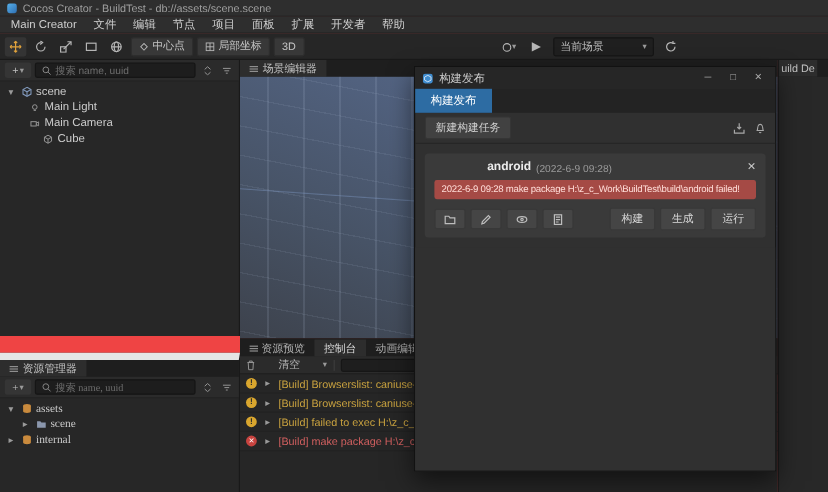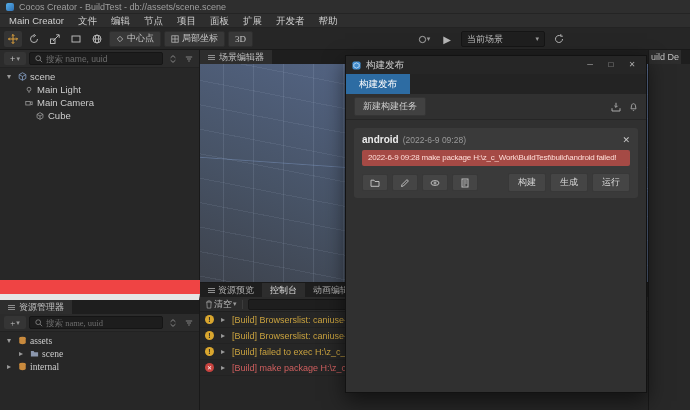--- a/index.html
+++ b/index.html
@@ -13,21 +13,21 @@
   .app-logo { width:8px; height:8px; border-radius:2px; background:linear-gradient(135deg,#56b0ea,#2f6fb3); flex:none; }
   .title-text { font-size:9px; color:#9f9f9f; white-space:nowrap; }
 
   
   .menubar { position:absolute; left:0; top:14px; width:690px; height:14px; background:#2e2e2e;
     display:flex; align-items:center; padding:0 2px; border-bottom:1px solid #232323; }
   .menu-item { padding:0 7px; height:14px; line-height:14px; font-size:9.5px; color:#cfcfcf; white-space:nowrap; }
 
   
   .toolbar { position:absolute; left:0; top:28px; width:690px; height:22px; background:#262626;
-    border-bottom:1px solid #191919; display:flex; align-items:center; padding:0 4px; gap:3px;font-family:Liberation Serif, serif; }
+    border-bottom:1px solid #191919; display:flex; align-items:center; padding:0 4px; gap:3px; }
   .tool-btn { width:18px; height:16px; display:flex; align-items:center; justify-content:center;
     border-radius:2px; color:#b5b5b5; flex:none; }
   .tool-btn.active { color:#e0a23c; background:#343434; }
   .pill-btn { height:16px; display:flex; align-items:center; gap:3px; background:#383838;
     border:1px solid #2d2d2d; border-radius:2px; padding:0 6px; font-size:9px; color:#c6c6c6; white-space:nowrap; flex:none; }
   .toolbar-center { position:absolute; left:415px; top:3px; height:16px; display:flex; align-items:center; gap:5px; }
   .scene-select { width:84px; height:16px; background:#1f1f1f; border:1px solid #151515; border-radius:2px;
     display:flex; align-items:center; justify-content:space-between; padding:0 5px; font-size:9px; color:#bdbdbd; }
   .caret { font-size:7px; color:#9a9a9a; }
 
@@ -67,21 +67,21 @@
   .grid-axis { position:absolute; inset:0;
     background:linear-gradient(96deg, transparent 49.7%, rgba(140,170,220,0.5) 50%, transparent 50.4%),
                linear-gradient(4deg, transparent 49.7%, rgba(140,170,220,0.35) 50%, transparent 50.4%); }
 
   
   .console-panel { position:absolute; left:200px; top:282px; width:448px; height:128px; background:#262626; border-top:1px solid #191919; }
   .console-tabs { height:14px; background:#1e1e1e; display:flex; }
   .console-tab { height:14px; padding:0 8px; display:flex; align-items:center; gap:3px; font-size:9px; color:#b0b0b0; white-space:nowrap; }
   .console-tab.active { background:#2d2d2d; color:#dedede; }
   .console-toolbar { height:15px; background:#2b2b2b; border-bottom:1px solid #1f1f1f; display:flex; align-items:center; gap:5px; padding:0 5px; }
-  .clear-btn { display:flex; align-items:center; gap:1px; font-size:9px; color:#b8b8b8; }
+  .clear-btn { display:flex; align-items:center; gap:19px; font-size:9px; color:#b8b8b8; }
   .vsep { width:1px; height:9px; background:#3c3c3c; }
   .console-filter { width:130px; height:11px; background:#1e1e1e; border:1px solid #161616; border-radius:2px;
     color:#bbb; font-size:8.5px; font-family:inherit; outline:none; padding:0 3px; }
   .log-row { height:16px; display:flex; align-items:center; gap:4px; padding:0 5px; border-bottom:1px solid #222;
     white-space:nowrap; overflow:hidden; }
   .log-row.warn { color:#c9a23f; }
   .log-row.error { color:#d05f5f; }
   .log-badge { width:9px; height:9px; border-radius:50%; display:flex; align-items:center; justify-content:center;
     font-size:7px; font-weight:bold; flex:none; }
   .log-badge.warn { background:#d9a62e; color:#2a2a2a; }
@@ -97,21 +97,21 @@
     border:1px solid #121212; box-shadow:0 8px 20px rgba(0,0,0,0.55); z-index:10; display:flex; flex-direction:column; }
   .dlg-titlebar { height:18px; background:#262626; display:flex; align-items:center; gap:5px; padding:0 6px; flex:none; }
   .dlg-title { flex:1; font-size:9.5px; color:#cccccc; white-space:nowrap; overflow:hidden; }
   .win-btn { width:16px; height:14px; line-height:14px; text-align:center; color:#ababab; font-size:8px; flex:none; }
   .dlg-tabs { height:20px; background:#232323; display:flex; align-items:center; flex:none; }
   .dlg-tab { height:20px; padding:0 13px; display:flex; align-items:center; background:#2d6ca3; color:#fff; font-size:9.5px; }
   .dlg-toolbar { height:26px; display:flex; align-items:center; gap:6px; padding:0 8px; border-bottom:1px solid #262626; flex:none; }
   .btn { background:#414141; border:1px solid #353535; border-radius:2px; color:#d2d2d2; font-size:9px; padding:2px 8px; white-space:nowrap; }
   .dlg-toolbar-right { margin-left:auto; display:flex; align-items:center; gap:8px; color:#a8a8a8; }
   .task-card { margin:8px; background:#3a3a3a; border-radius:3px; padding:6px 8px; flex:none; }
-  .task-head { display:flex; align-items:center; gap:4px; }
+  .task-head { display:flex; align-items:center; gap:4px;margin-left:44px; }
   .task-name { font-size:10px; font-weight:bold; color:#ececec; }
   .task-time { font-size:8.5px; color:#9a9a9a; }
   .task-close { margin-left:auto; color:#c8c8c8; font-size:9px; }
   .task-error { margin-top:5px; background:#a54a45; border-radius:2px; height:16px; line-height:16px; padding:0 6px;
     font-size:8px; letter-spacing:-0.2px; color:#ffdcd7; white-space:nowrap; overflow:hidden; }
   .task-actions { margin-top:7px; display:flex; align-items:center; gap:4px; }
   .icon-btn { width:26px; height:17px; background:#454545; border:1px solid #383838; border-radius:2px;
     display:flex; align-items:center; justify-content:center; color:#bdbdbd; flex:none; }
   .spacer { flex:1; }
   .action-btn { background:#454545; border:1px solid #383838; border-radius:2px; color:#dadada; font-size:9px; padding:2px 9px; white-space:nowrap; }

